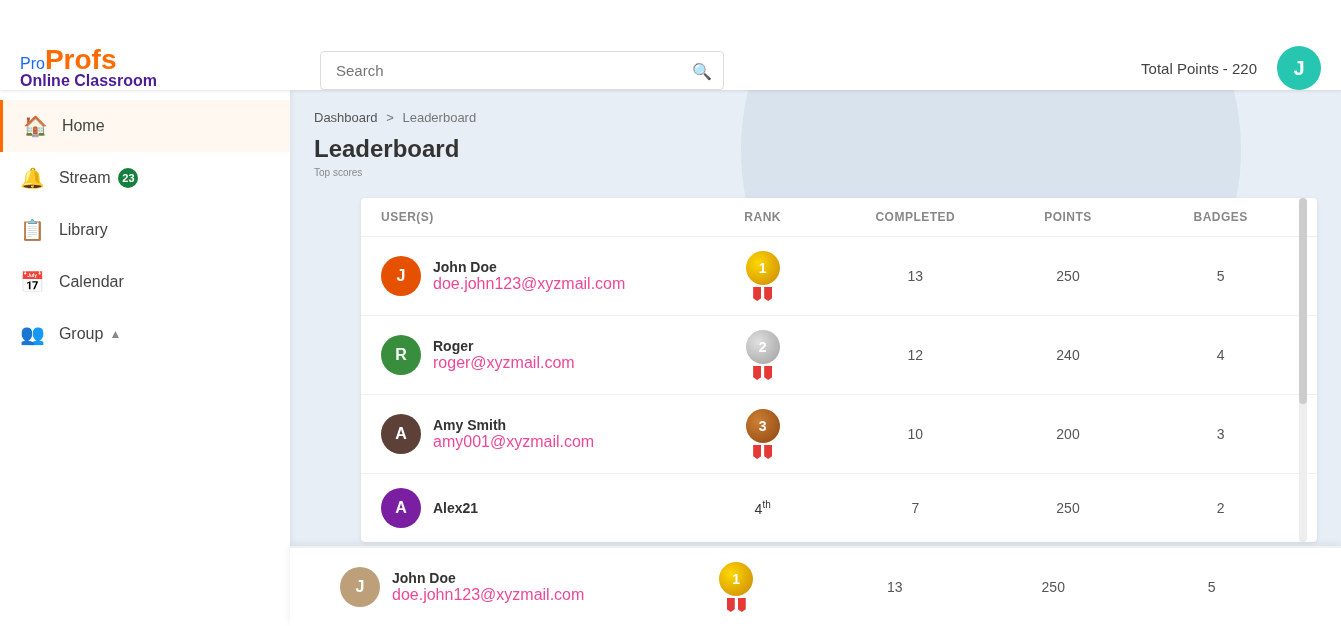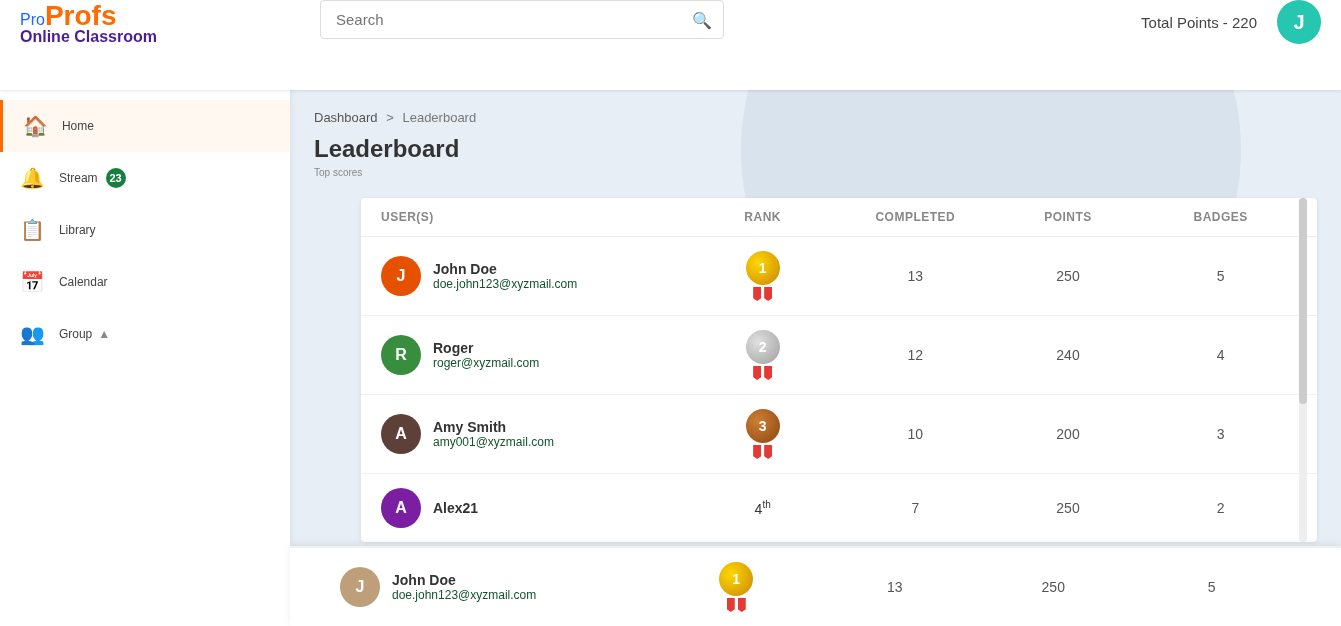--- a/index.html
+++ b/index.html
@@ -34,21 +34,21 @@
       top: 200px; right: 400px;
     }
 
     
     .header {
       position: absolute;
       top: 0; left: 0; right: 0;
       height: 90px;
       background: white;
       display: flex;
-      align-items: flex-start;
+      align-items: flex-end;
       padding: 0 20px;
       z-index: 10;
       box-shadow: 0 1px 3px rgba(0,0,0,0.1);
     }
     .logo {
       width: 180px;
       flex-shrink: 0;
     }
     .logo-pro-blue { color: #1a6aff; }
     .logo-pro-orange { color: #ff6b00; }
@@ -125,21 +125,21 @@
     }
     .sidebar-item.active {
       background: #fff8f0;
       border-left: 3px solid #ff6b00;
     }
     .sidebar-item .icon {
       margin-right: 14px;
       font-size: 20px;
     }
     .sidebar-item .label {
-      font-size: 12px;
+      font-size: 16px;
     }
     .badge-count {
       background: #15803d;
       color: white;
       border-radius: 50%;
       width: 20px; height: 20px;
       font-size: 11px;
       display: flex; align-items: center; justify-content: center;
       margin-left: 8px;
       font-weight: bold;
@@ -210,22 +210,22 @@
       font-size: 16px;
       font-weight: bold;
       flex-shrink: 0;
     }
     .user-info .name {
       font-size: 14px;
       font-weight: bold;
       color: #333;
     }
     .user-info .email {
-      font-size: 12px;
-      color: #14532d;
+      font-size: 16px;
+      color: #ec4899;
     }
 
     .rank-cell {
       text-align: center;
       display: flex;
       justify-content: center;
       align-items: center;
     }
 
     

